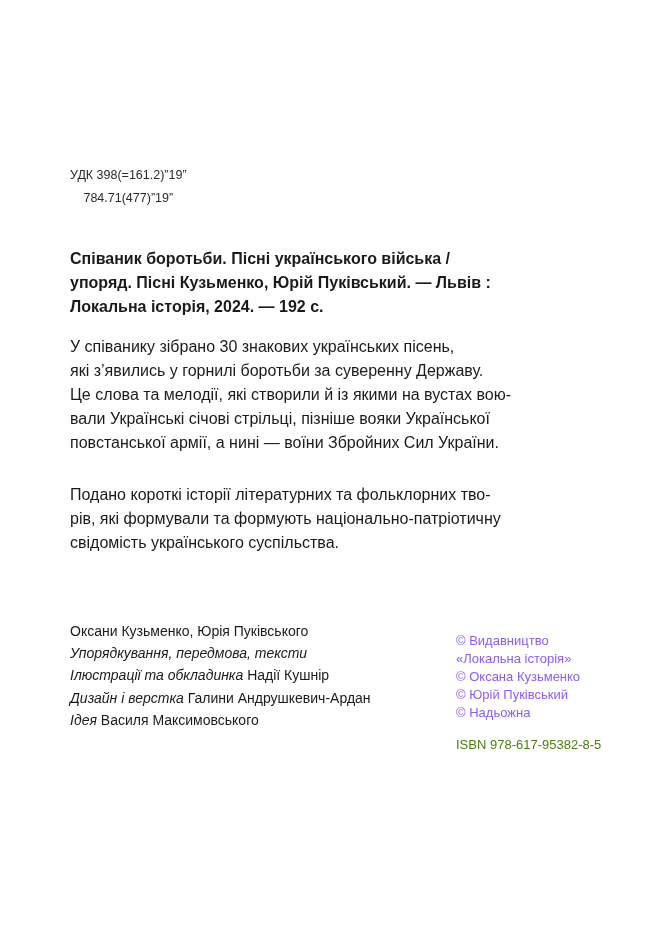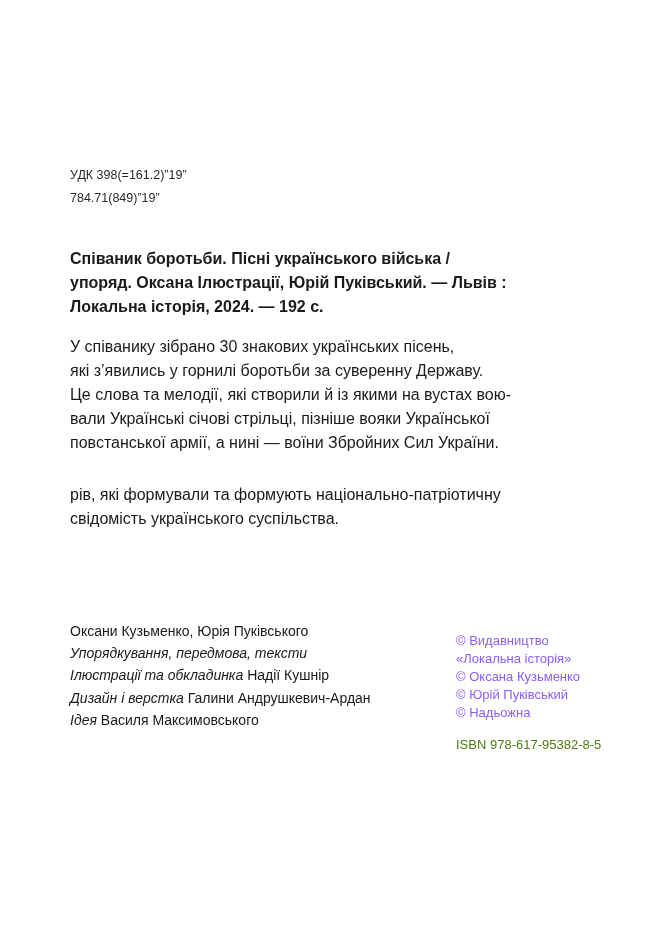--- a/index.html
+++ b/index.html
@@ -5,20 +5,21 @@
     html, body { margin: 0; padding: 0; background: #ffffff; }
     body {
       width: 667px; height: 928px; position: relative; overflow: hidden;
       font-family: "DejaVu Sans", "Liberation Sans", sans-serif;
       color: #1a1a1a;
     }
     .udk {
       position: absolute; left: 70px; top: 164px;
       font-size: 12.5px; line-height: 23px; color: #2a2a2a;
       font-family: "Liberation Sans", sans-serif;
+      text-align: center;
     }
     .udk div { white-space: nowrap; }
     .title {
       position: absolute; left: 70px; top: 247px; width: 520px;
       font-size: 16px; line-height: 24px; font-weight: bold; color: #1a1a1a;
       font-family: "Liberation Sans", sans-serif;
     }
     .title div, .para div { white-space: nowrap; }
     .para {
       position: absolute; left: 70px; width: 500px;
@@ -44,38 +45,39 @@
       position: absolute; left: 456px; top: 736px;
       font-size: 13px; line-height: 18px; color: #4d7c0f;
       font-family: "Liberation Sans", sans-serif; white-space: nowrap;
     }
   </style>
 </head>
 <body>
 
 <div class="udk">
   <div>УДК 398(=161.2)”19”</div>
-  <div>784.71(849)”19”</div>
+  <div>784.71(477)”19”</div>
 </div>
 
 <div class="title">
   <div>Співаник боротьби. Пісні українського війська /</div>
-  <div>упоряд. Оксана Ілюстрації, Юрій Пуківський. — Львів :</div>
+  <div>упоряд. Пісні Кузьменко, Юрій Пуківський. — Львів :</div>
   <div>Локальна історія, 2024. — 192 с.</div>
 </div>
 
 <div class="para p1">
   <div>У співанику зібрано 30 знакових українських пісень,</div>
   <div>які з’явились у горнилі боротьби за суверенну Державу.</div>
   <div>Це слова та мелодії, які створили й із якими на вустах вою-</div>
   <div>вали Українські січові стрільці, пізніше вояки Української</div>
   <div>повстанської армії, а нині — воїни Збройних Сил України.</div>
 </div>
 
 <div class="para p2">
+  <div>Подано короткі історії літературних та фольклорних тво-</div>
   <div>рів, які формували та формують національно-патріотичну</div>
   <div>свідомість українського суспільства.</div>
 </div>
 
 <div class="credits">
   <div>
     <span class="role"></span><span>Оксани Кузьменко, Юрія Пуківського</span>
   </div>
   <div>
     <span class="role">Упорядкування, передмова, тексти</span><span></span>

